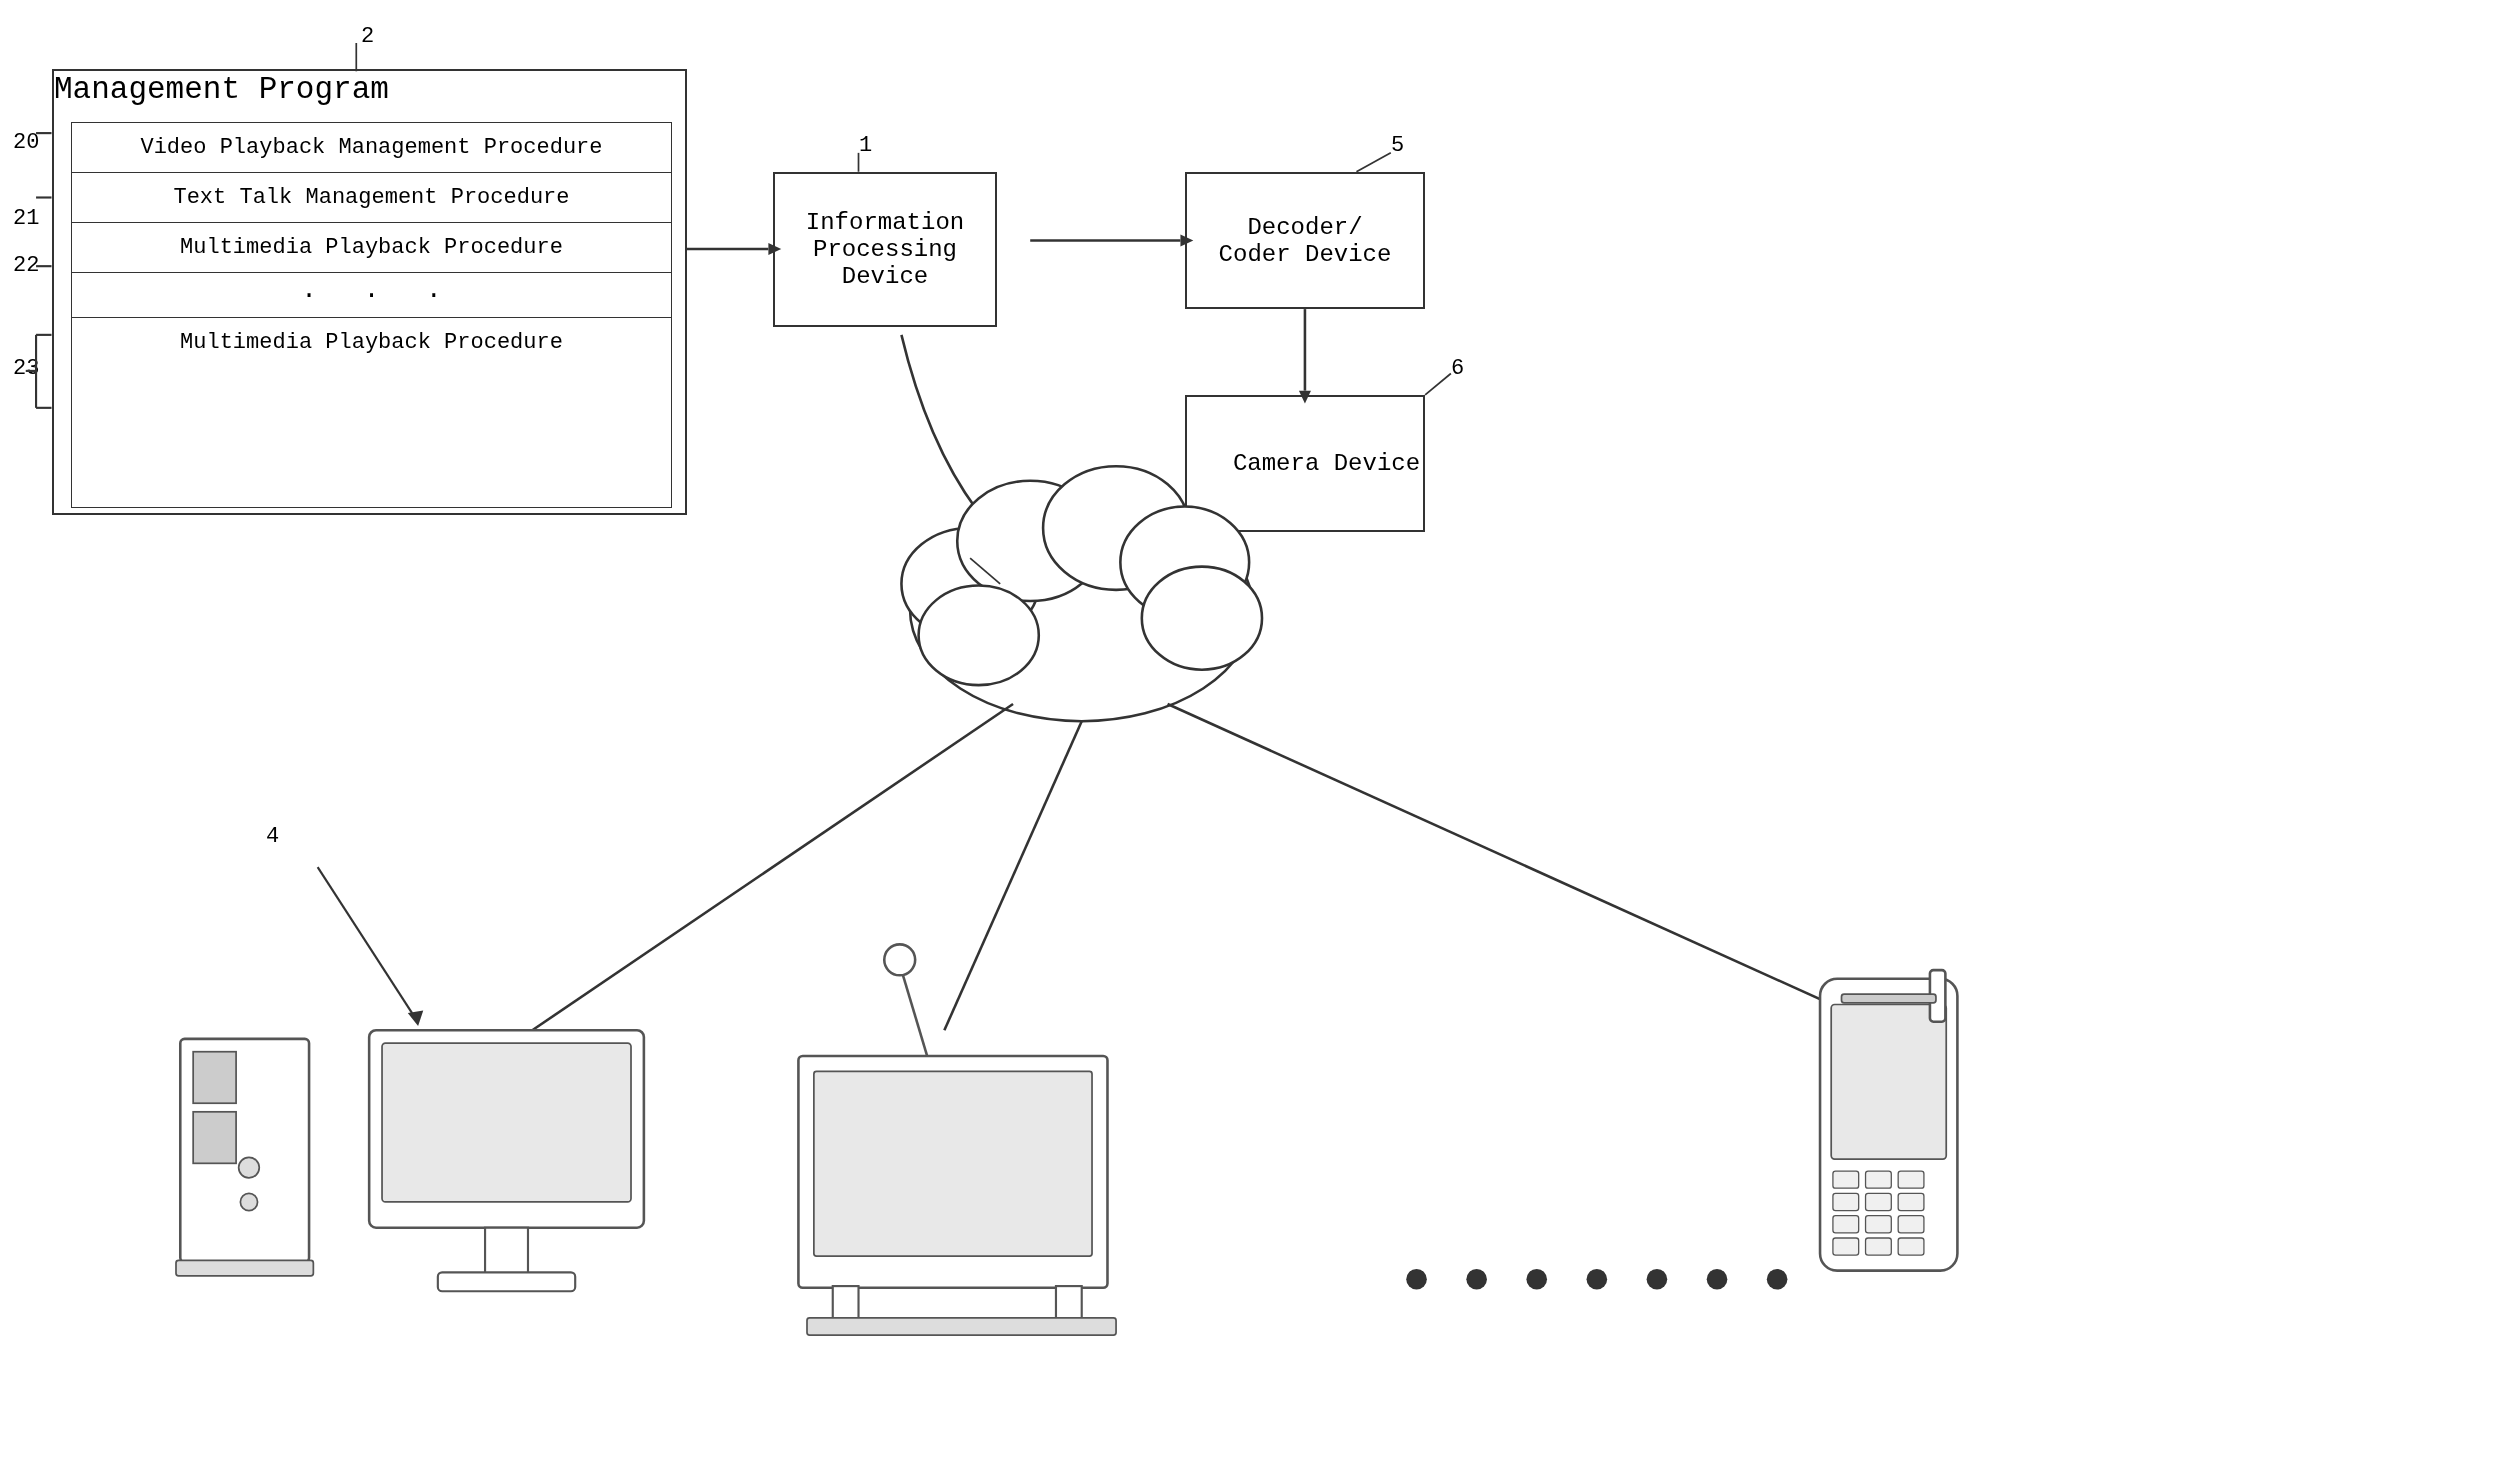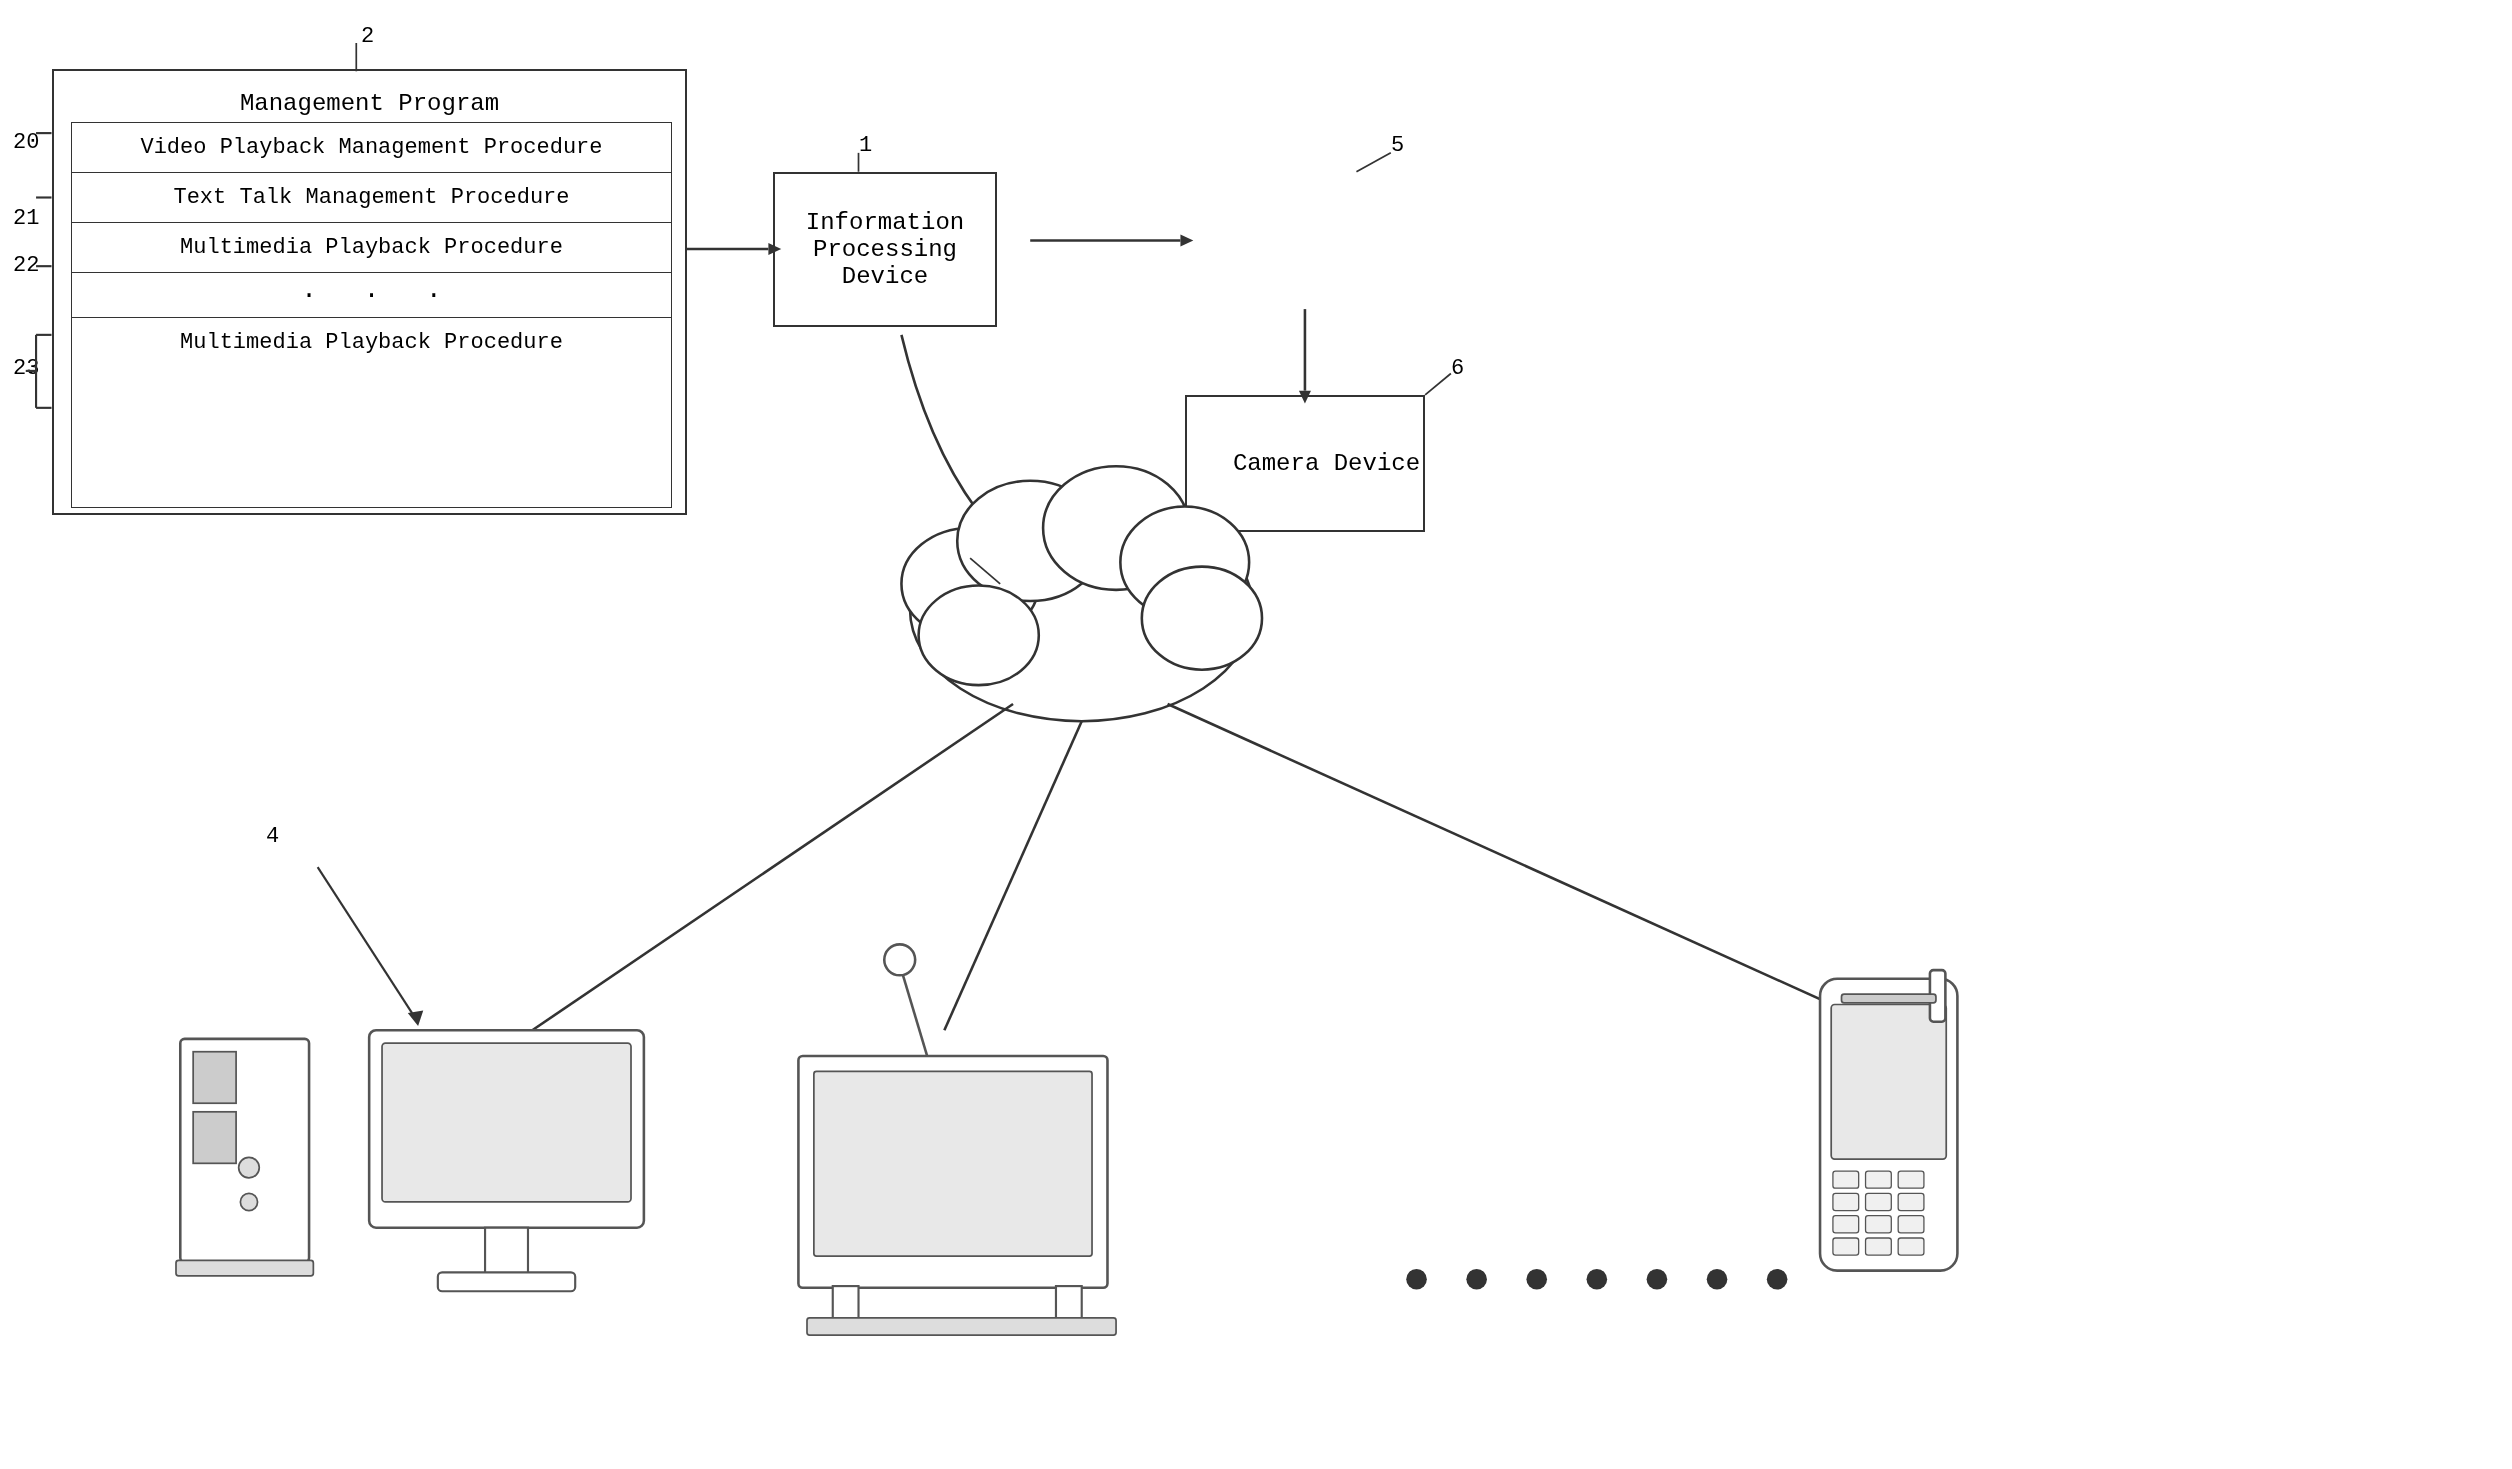--- a/index.html
+++ b/index.html
@@ -23,23 +23,23 @@
     .mgmt-outer-box {
       position: absolute;
       top: 69px;
       left: 52px;
       width: 635px;
       height: 446px;
       border: 2.6px solid #333;
     }
 
     .mgmt-title {
-      text-align: center;
-      font-size: 24px;
-      padding: 19px 0;
+      text-align: left;
+      font-size: 31px;
+      padding: 1px 0;
       font-family: 'Courier New', Courier, monospace;
     }
 
     .mgmt-inner-box {
       position: absolute;
       top: 51px;
       left: 17px;
       width: 601px;
       height: 386px;
       border: 1.7px solid #333;
@@ -165,20 +165,23 @@
   <div class="ref-num" style="top:356px; left:13px;">23</div>
 
   <div class="ref-num" style="top:133px; left:859px;">1</div>
 
   <div class="info-proc-box">
     <span>Information<br>Processing Device</span>
   </div>
 
   <div class="ref-num" style="top:133px; left:1391px;">5</div>
 
+  <div class="decoder-box">
+    <span>Decoder/<br>Coder Device</span>
+  </div>
 
   <div class="ref-num" style="top:356px; left:1451px;">6</div>
 
   <div class="camera-box">
     <span>Camera Device</span>
   </div>
 
   <div class="ref-num" style="top:532px; left:970px;">7</div>
 
   <div class="network-label" style="top:635px; left:944px;">Network</div>

